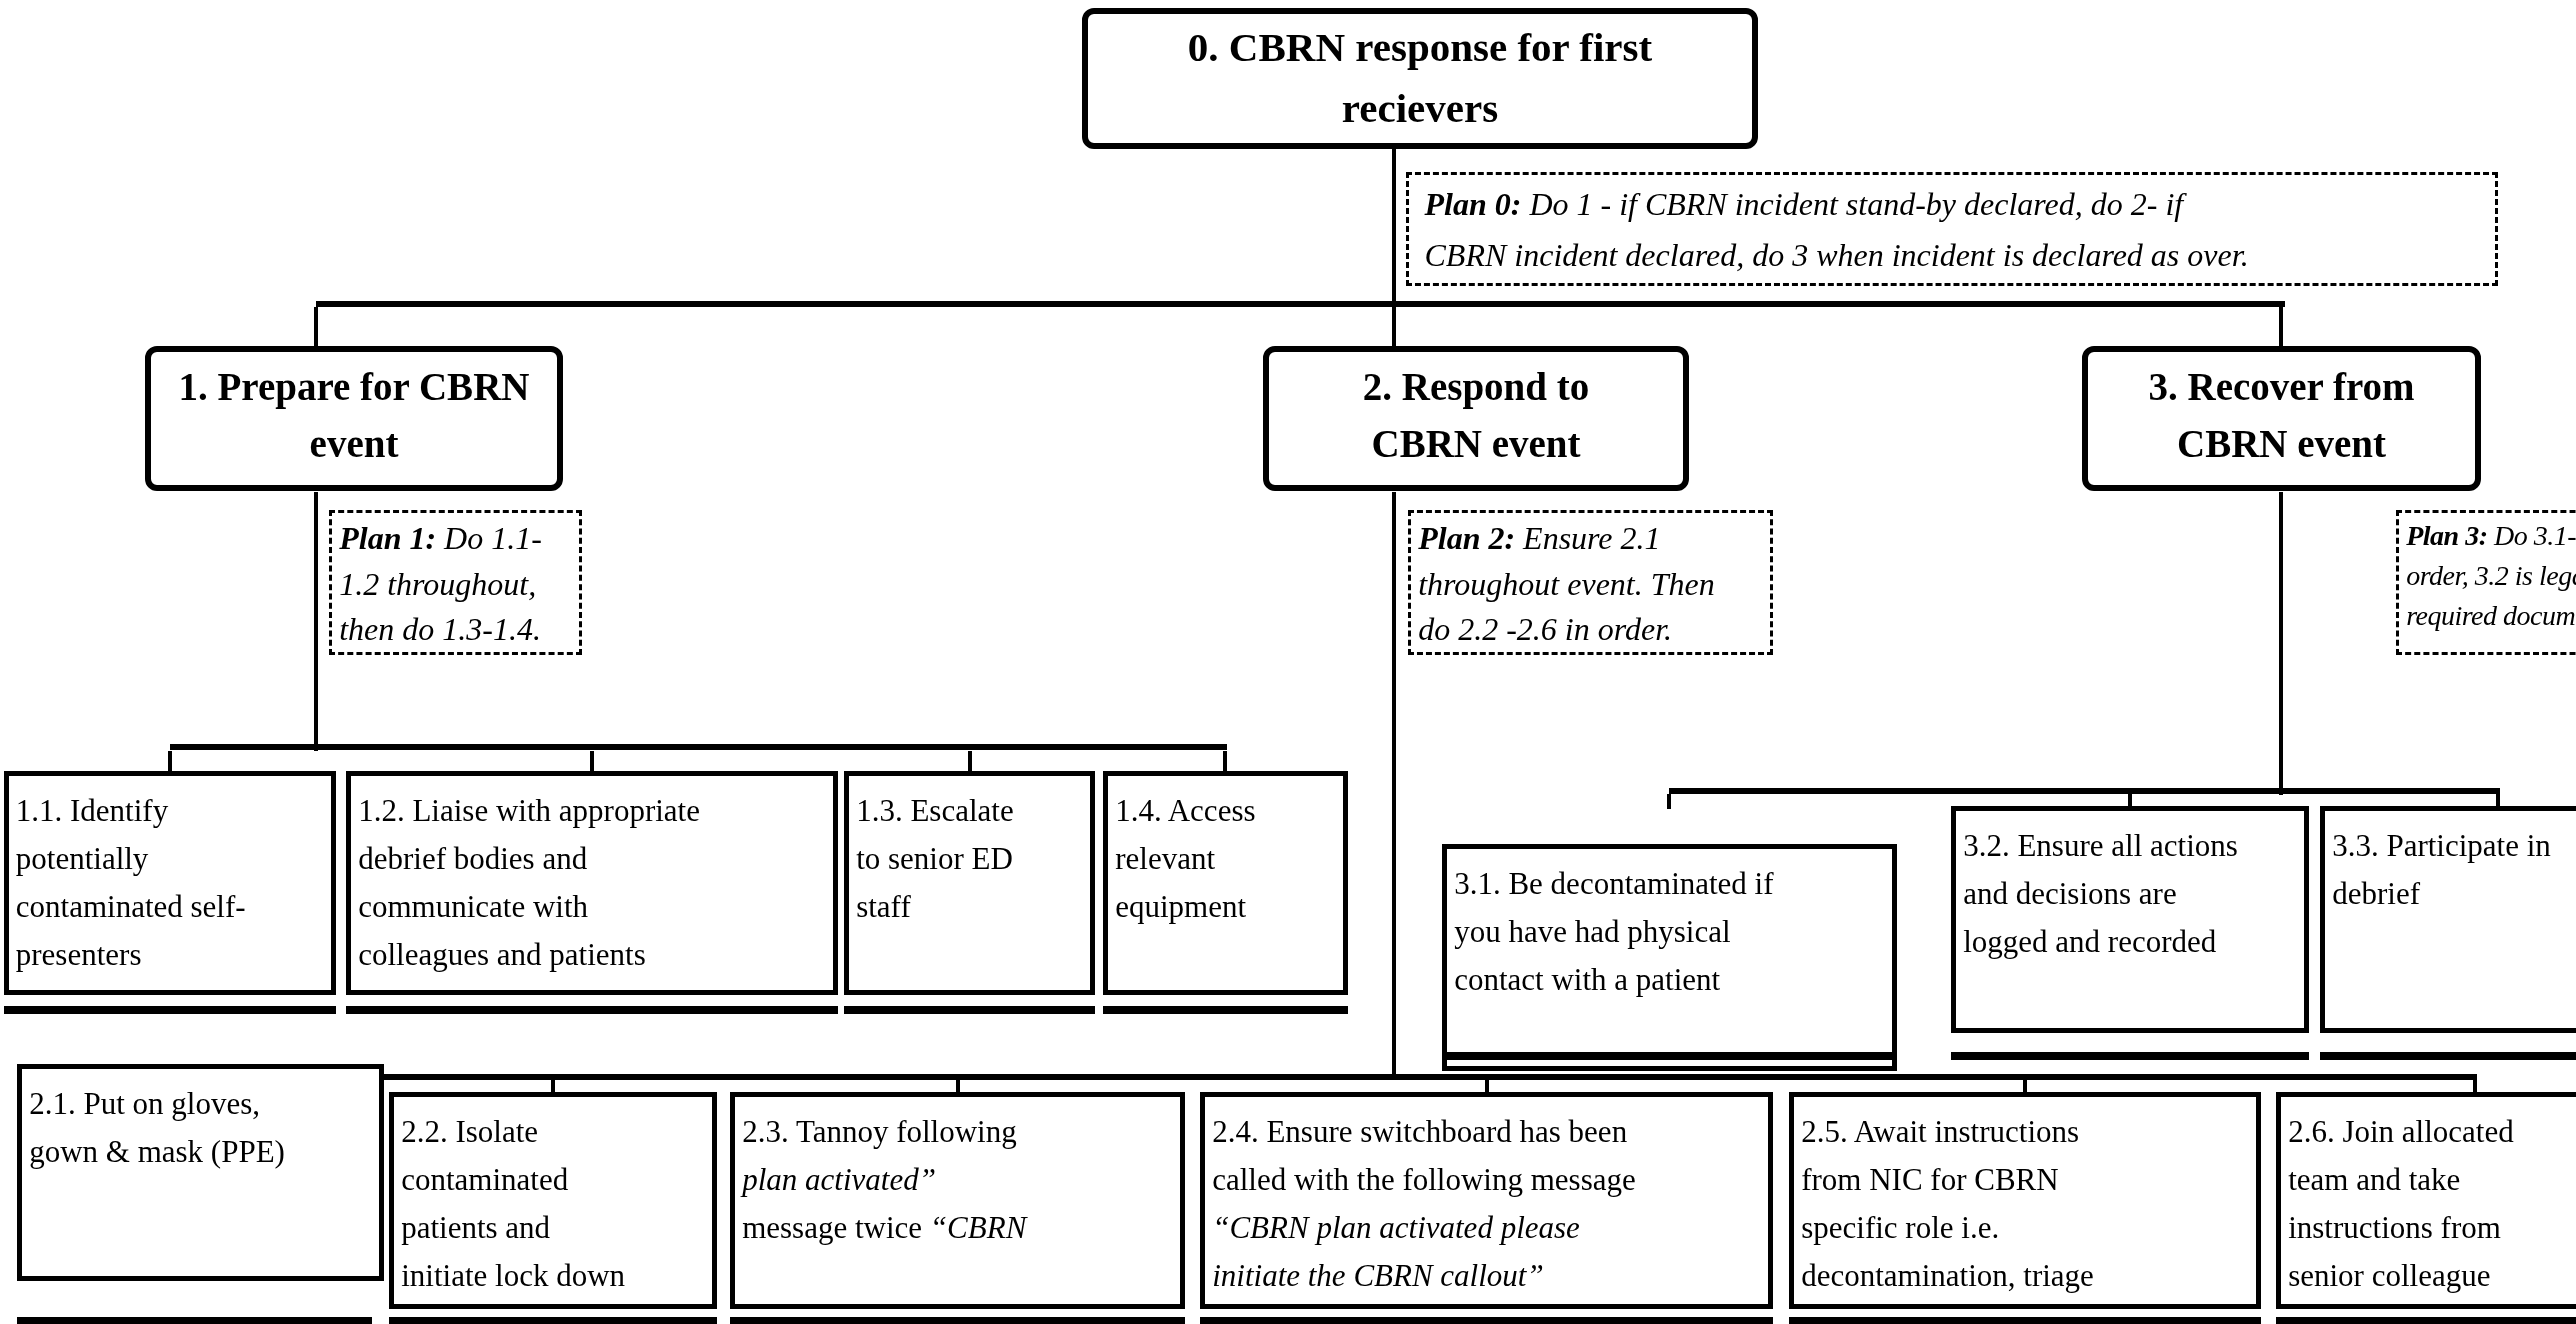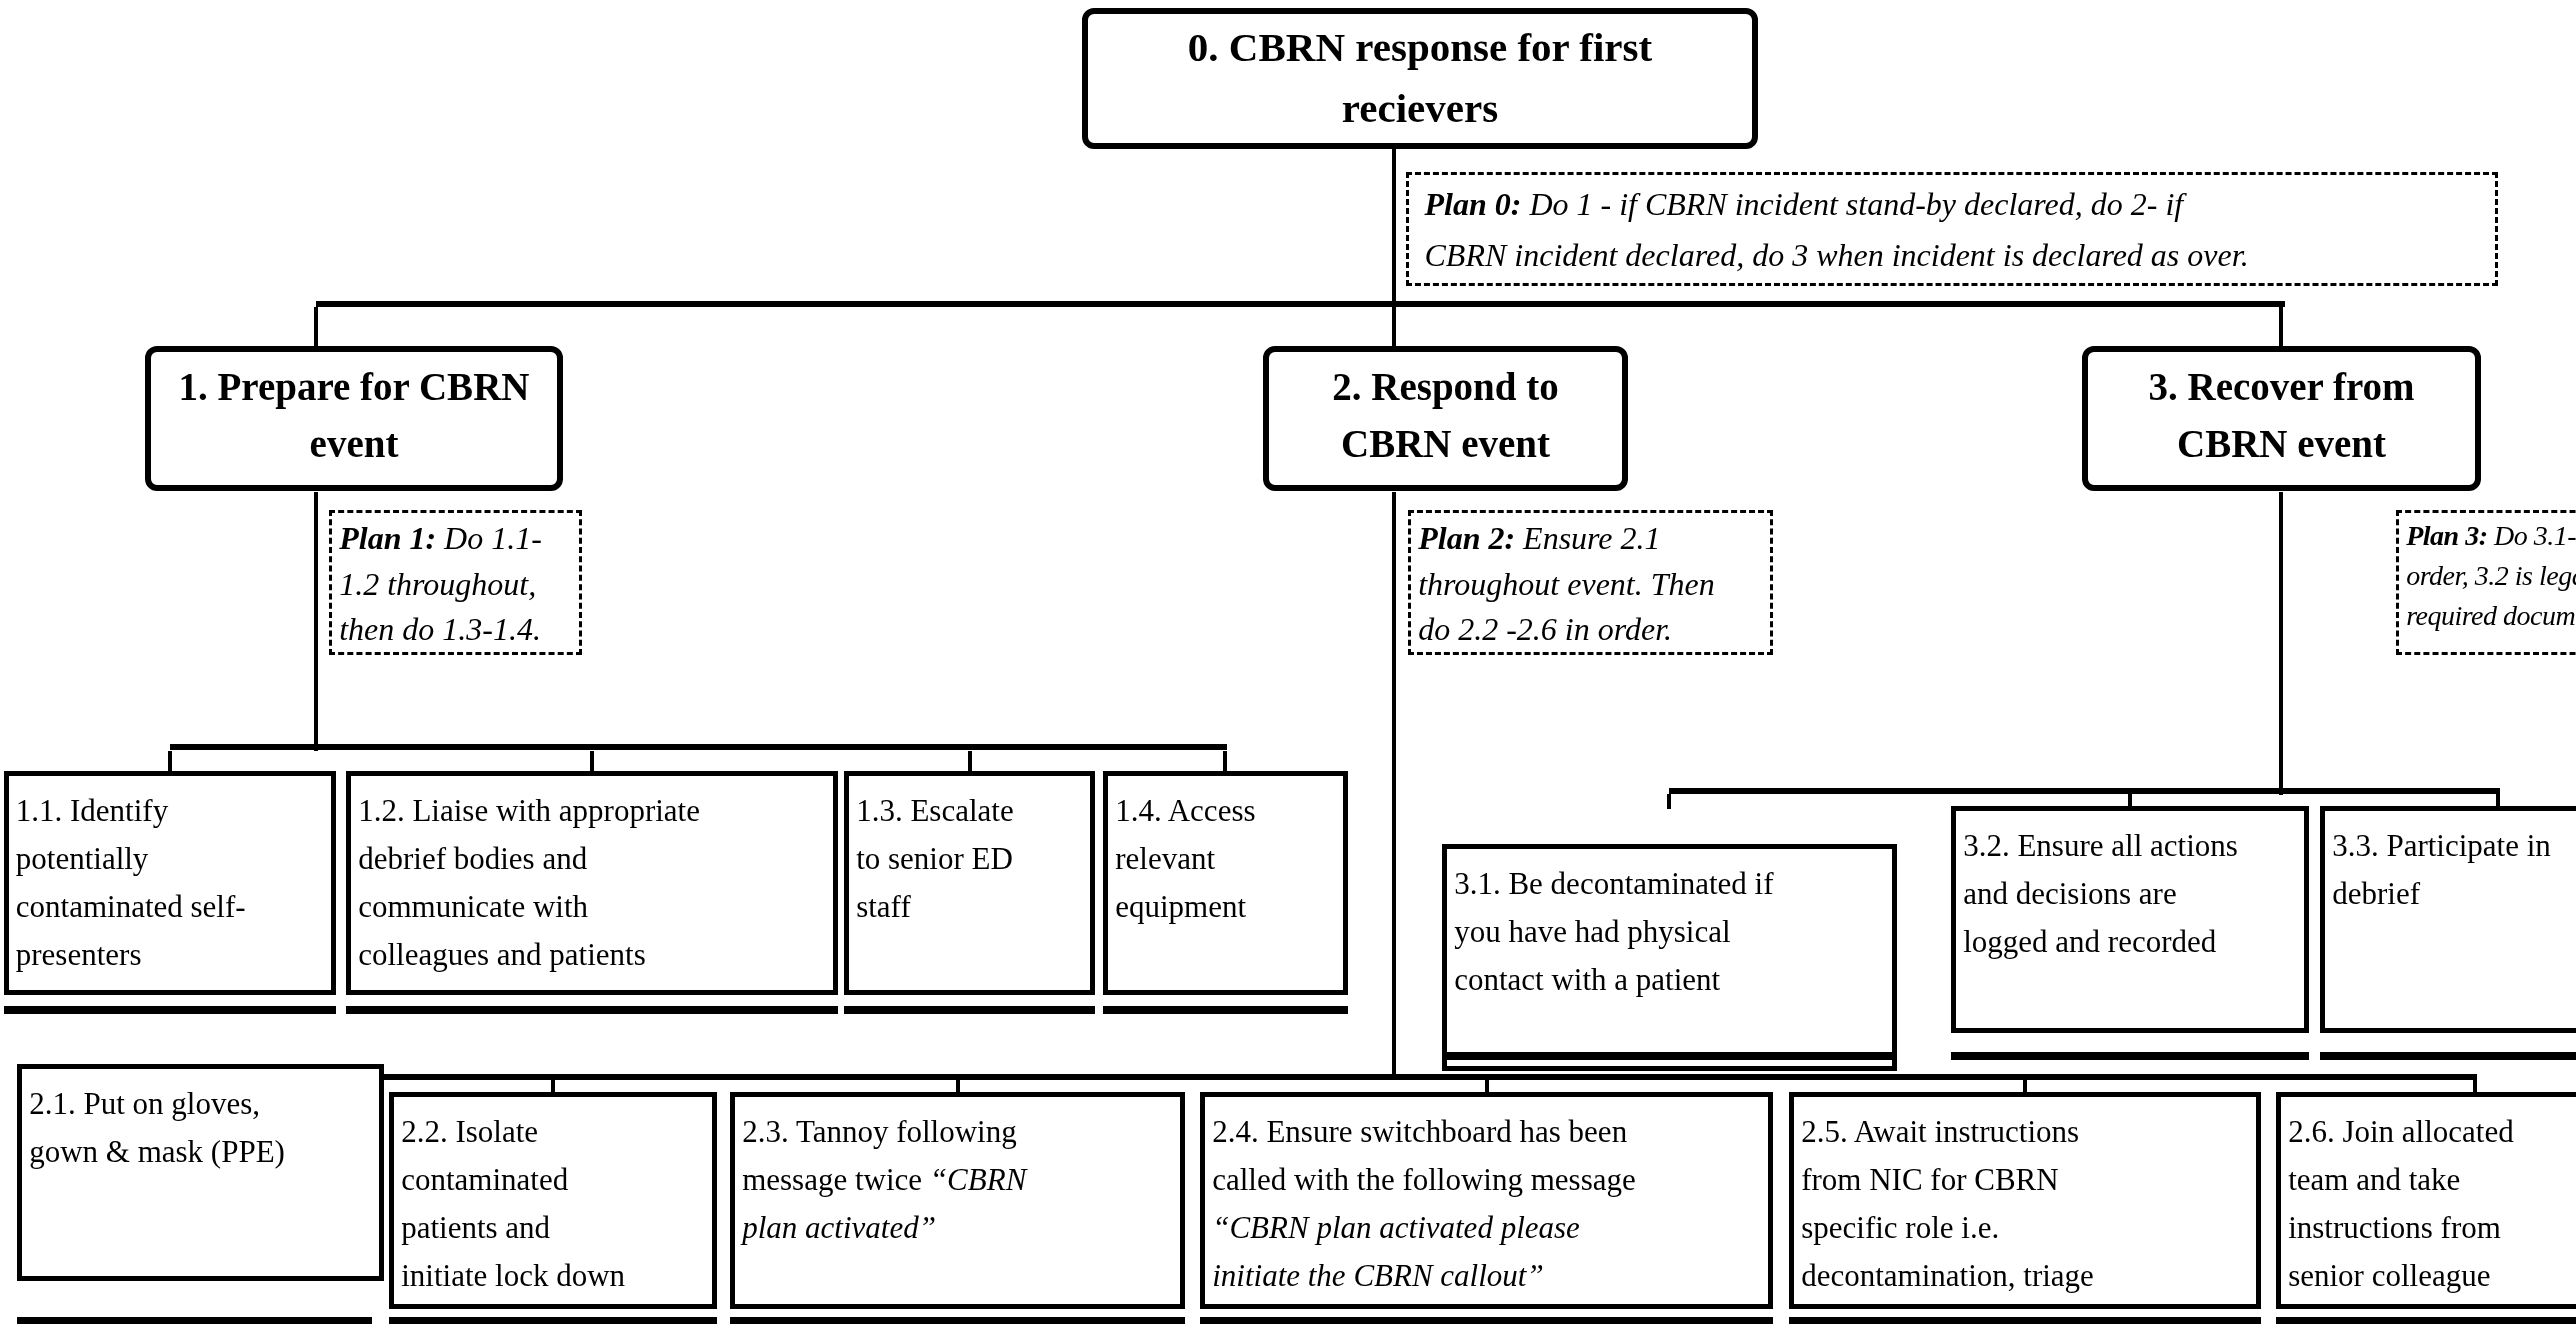--- a/index.html
+++ b/index.html
@@ -85,21 +85,21 @@
       </div>
   </div>
 
   <div class="box titlebox stage-box" style="left:145px;top:346px;width:418px;height:145px" style2="#faf3cc">
     <div style="position:absolute;left:0;top:0;right:0;bottom:0;z-index:-1;background:#faf3cc"></div>
     <div>
         <div class="ln">1. Prepare for CBRN</div>
         <div class="ln">event</div>
       </div>
   </div>
-  <div class="box titlebox stage-box" style="left:1263px;top:346px;width:365px;height:145px">
+  <div class="box titlebox stage-box" style="left:1263px;top:346px;width:426px;height:145px">
     <div style="position:absolute;left:0;top:0;right:0;bottom:0;z-index:-1;background:#fac3de"></div>
     <div>
         <div class="ln">2. Respond to</div>
         <div class="ln">CBRN event</div>
       </div>
   </div>
   <div class="box titlebox stage-box" style="left:2082px;top:346px;width:399px;height:145px">
     <div style="position:absolute;left:0;top:0;right:0;bottom:0;z-index:-1;background:#d8f5d2"></div>
     <div>
         <div class="ln">3. Recover from</div>
@@ -223,22 +223,22 @@
     <div>
         <div class="ln">2.2. Isolate</div>
         <div class="ln">contaminated</div>
         <div class="ln">patients and</div>
         <div class="ln">initiate lock down</div>
       </div>
   </div>
   <div class="box leaf" style="left:730px;top:1092px;width:455px;height:217px">
     <div>
         <div class="ln">2.3. Tannoy following</div>
+        <div class="ln"><span class="it">plan activated”</span></div>
         <div class="ln"><span>message twice </span><span class="it">“CBRN</span></div>
-        <div class="ln"><span class="it">plan activated”</span></div>
       </div>
   </div>
   <div class="box leaf" style="left:1200px;top:1092px;width:573px;height:217px">
     <div>
         <div class="ln">2.4. Ensure switchboard has been</div>
         <div class="ln">called with the following message</div>
         <div class="ln"><span class="it">“CBRN plan activated please</span></div>
         <div class="ln"><span class="it">initiate the CBRN callout”</span></div>
       </div>
   </div>

